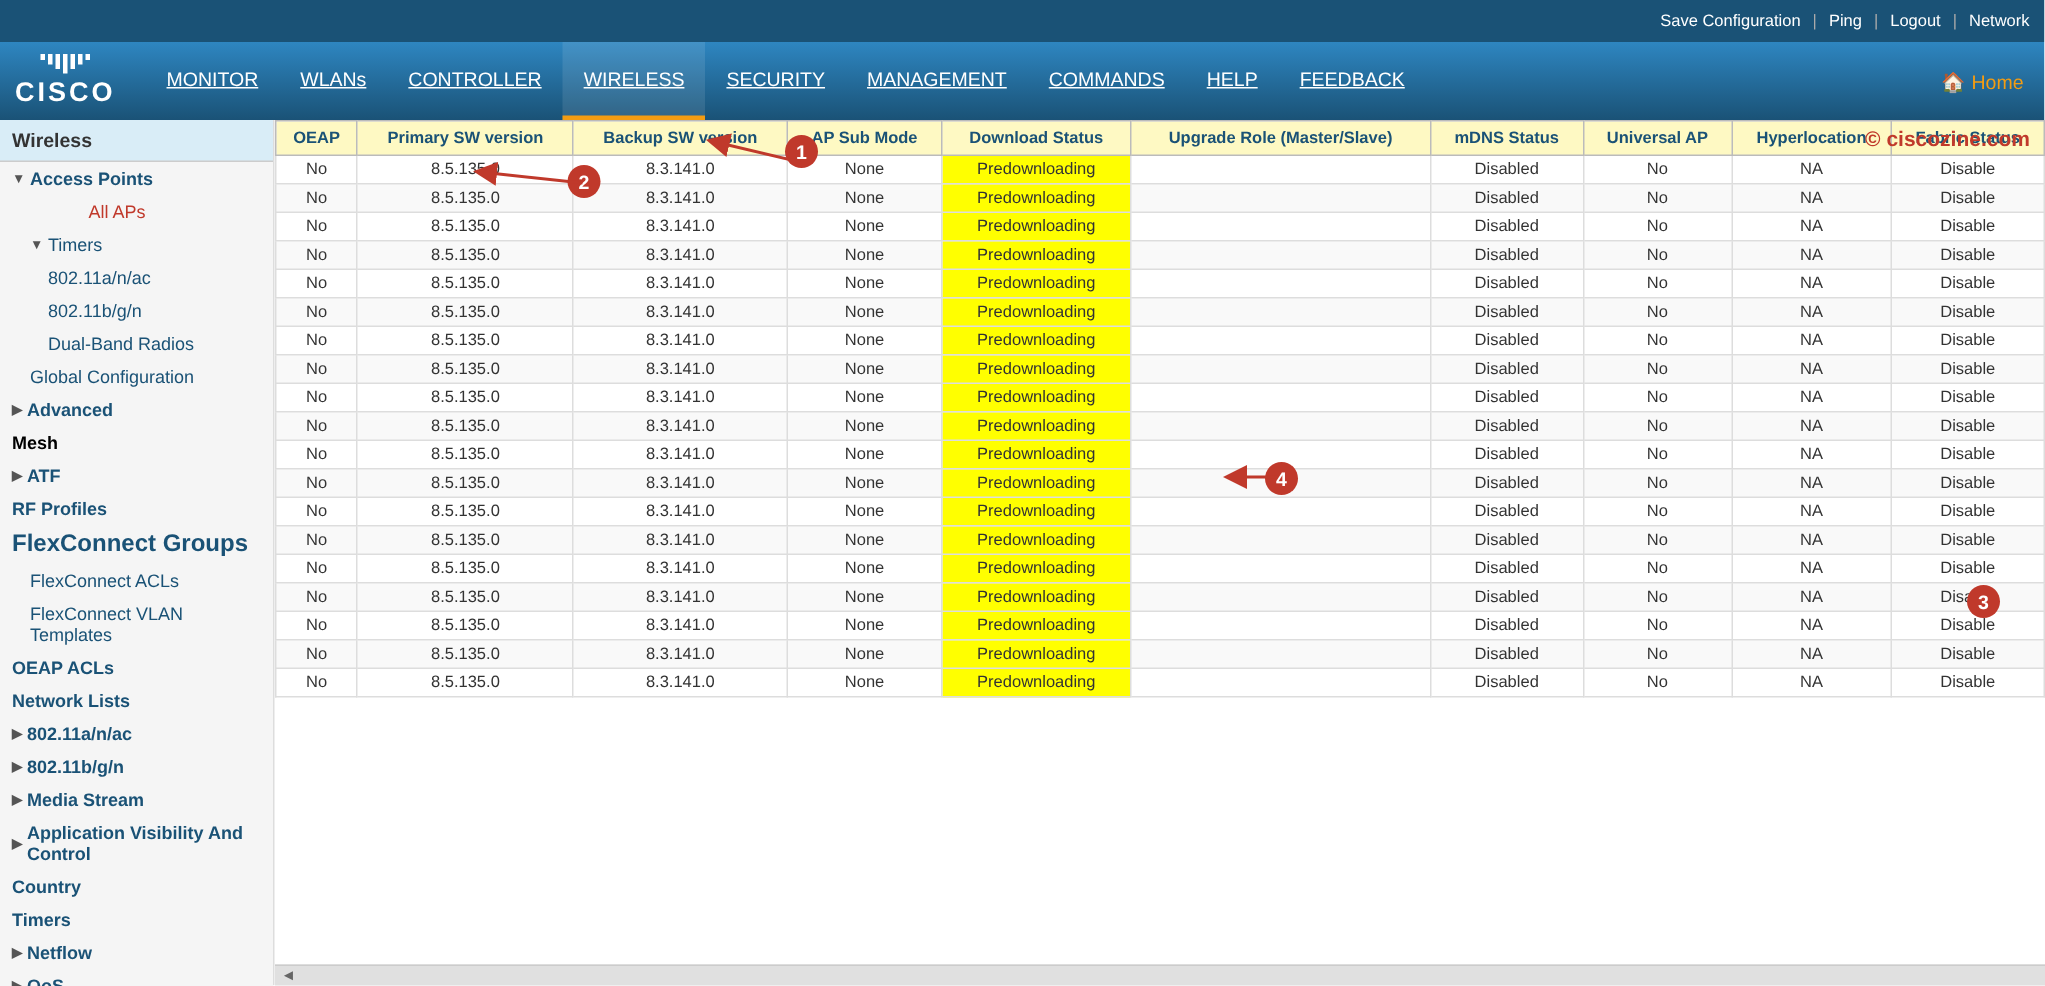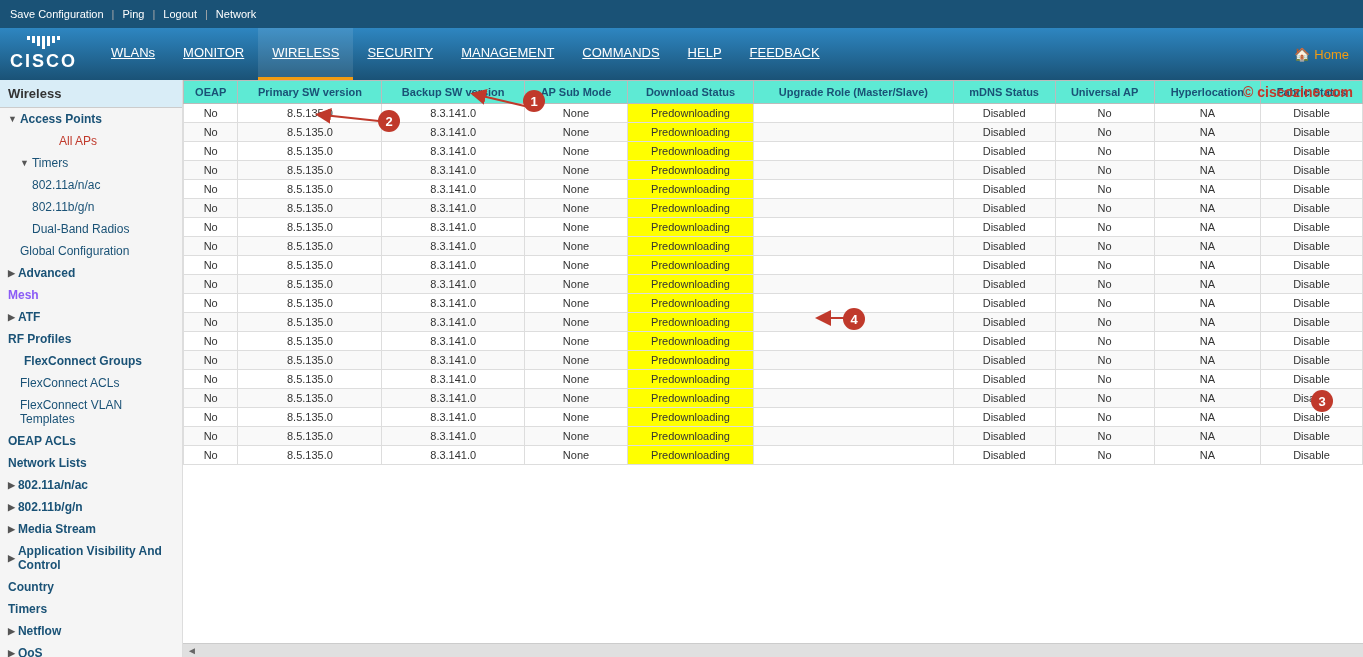--- a/index.html
+++ b/index.html
@@ -5,20 +5,21 @@
     * { margin: 0; padding: 0; box-sizing: border-box; }
     body { font-family: Arial, sans-serif; font-size: 12px; background: #fff; overflow: hidden; }
 
     
     .top-bar {
       background: #1a5276;
       color: #fff;
       height: 28px;
       display: flex;
       align-items: center;
+      justify-content: flex-end;
       padding: 0 10px;
       font-size: 11px;
       gap: 8px;
     }
     .top-bar span { cursor: pointer; }
     .top-bar .sep { color: #aaa; }
 
     
     .nav-bar {
       background: linear-gradient(to bottom, #2e86c1, #1a5276);
@@ -120,21 +121,21 @@
       font-weight: bold;
     }
 
     
     .data-table {
       width: 100%;
       border-collapse: collapse;
       font-size: 11px;
     }
     .data-table th {
-      background: #5eead4;
+      background: #fef9c3;
       border: 1px solid #bbb;
       padding: 5px 6px;
       text-align: center;
       font-weight: bold;
       color: #1a5276;
       white-space: nowrap;
     }
     .data-table td {
       border: 1px solid #ddd;
       padding: 3px 6px;
@@ -194,22 +195,23 @@
       <span style="height:7px"></span>
       <span style="height:10px"></span>
       <span style="height:13px"></span>
       <span style="height:10px"></span>
       <span style="height:7px"></span>
       <span style="height:4px"></span>
     </div>
     <div class="cisco-logo">CISCO</div>
   </div>
   <div class="nav-links" id="nav-links">
+      <div class="nav-link">MONITOR</div>
       <div class="nav-link">WLANs</div>
-      <div class="nav-link">MONITOR</div>
+      <div class="nav-link">CONTROLLER</div>
       <div class="nav-link active">WIRELESS</div>
       <div class="nav-link">SECURITY</div>
       <div class="nav-link">MANAGEMENT</div>
       <div class="nav-link">COMMANDS</div>
       <div class="nav-link">HELP</div>
       <div class="nav-link">FEEDBACK</div>
     </div>
   <div class="nav-home">
     <span>🏠</span>
     <span>Home</span>
@@ -241,31 +243,31 @@
         <div style="padding: 4px 8px 4px 32px; cursor: pointer; display: flex; align-items: center; gap: 3px; font-size: 12px; color: rgb(26, 82, 118); font-weight: normal;">
           <span>Dual-Band Radios</span>
         </div>
         <div style="padding: 4px 8px 4px 20px; cursor: pointer; display: flex; align-items: center; gap: 3px; font-size: 12px; color: rgb(26, 82, 118); font-weight: normal;">
           <span>Global Configuration</span>
         </div>
         <div style="padding: 4px 8px; cursor: pointer; display: flex; align-items: center; gap: 3px; font-size: 12px; color: rgb(26, 82, 118); font-weight: bold;">
           <span style="font-size: 9px; color: rgb(85, 85, 85);">▶</span>
           <span>Advanced</span>
         </div>
-        <div style="padding: 4px 8px; cursor: pointer; display: flex; align-items: center; gap: 3px; font-size: 12px; color: #8b5cf6; font-weight: bold;">
+        <div style="padding: 4px 8px; cursor: pointer; display: flex; align-items: center; gap: 3px; font-size: 12px; color: #000000; font-weight: bold;">
           <span>Mesh</span>
         </div>
         <div style="padding: 4px 8px; cursor: pointer; display: flex; align-items: center; gap: 3px; font-size: 12px; color: rgb(26, 82, 118); font-weight: bold;">
           <span style="font-size: 9px; color: rgb(85, 85, 85);">▶</span>
           <span>ATF</span>
         </div>
         <div style="padding: 4px 8px; cursor: pointer; display: flex; align-items: center; gap: 3px; font-size: 12px; color: rgb(26, 82, 118); font-weight: bold;">
           <span>RF Profiles</span>
         </div>
-        <div style="padding: 4px 24px; cursor: pointer; display: flex; align-items: center; gap: 3px; font-size: 12px; color: rgb(26, 82, 118); font-weight: bold;">
+        <div style="padding: 4px 8px; cursor: pointer; display: flex; align-items: center; gap: 3px; font-size: 16px; color: rgb(26, 82, 118); font-weight: bold;">
           <span>FlexConnect Groups</span>
         </div>
         <div style="padding: 4px 8px 4px 20px; cursor: pointer; display: flex; align-items: center; gap: 3px; font-size: 12px; color: rgb(26, 82, 118); font-weight: normal;">
           <span>FlexConnect ACLs</span>
         </div>
         <div style="padding: 4px 8px 4px 20px; cursor: pointer; display: flex; align-items: center; gap: 3px; font-size: 12px; color: rgb(26, 82, 118); font-weight: normal;">
           <span>FlexConnect VLAN Templates</span>
         </div>
         <div style="padding: 4px 8px; cursor: pointer; display: flex; align-items: center; gap: 3px; font-size: 12px; color: rgb(26, 82, 118); font-weight: bold;">
           <span>OEAP ACLs</span>

